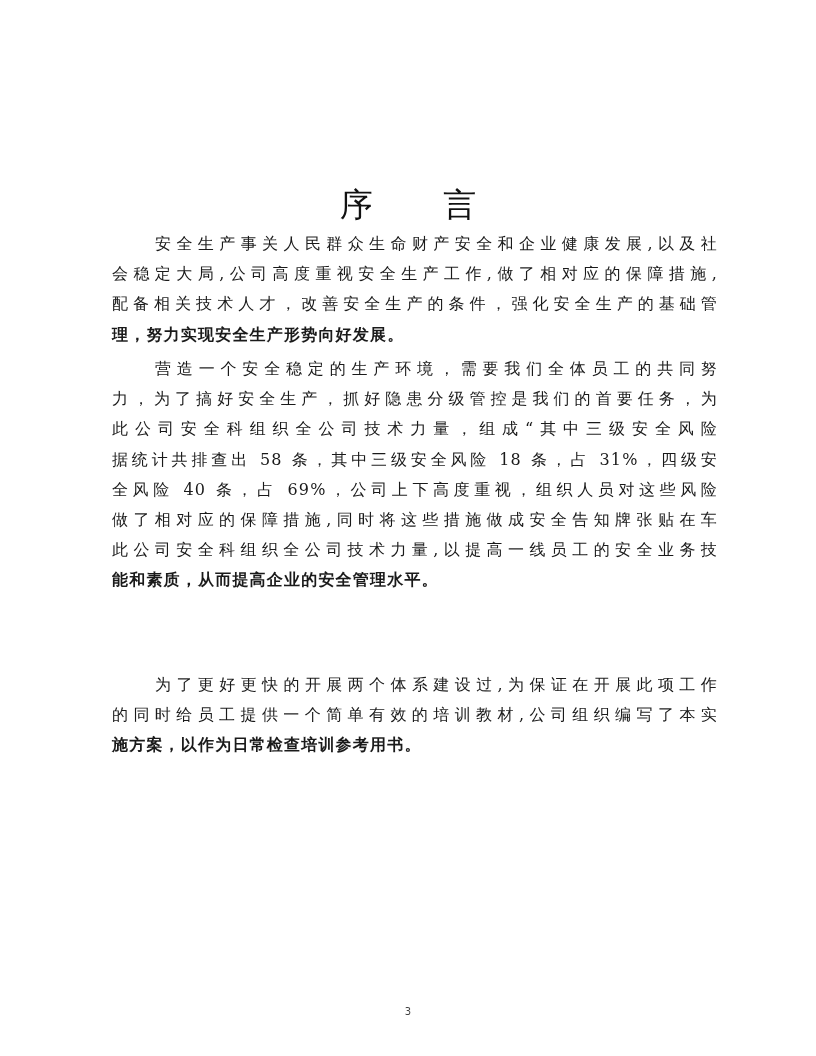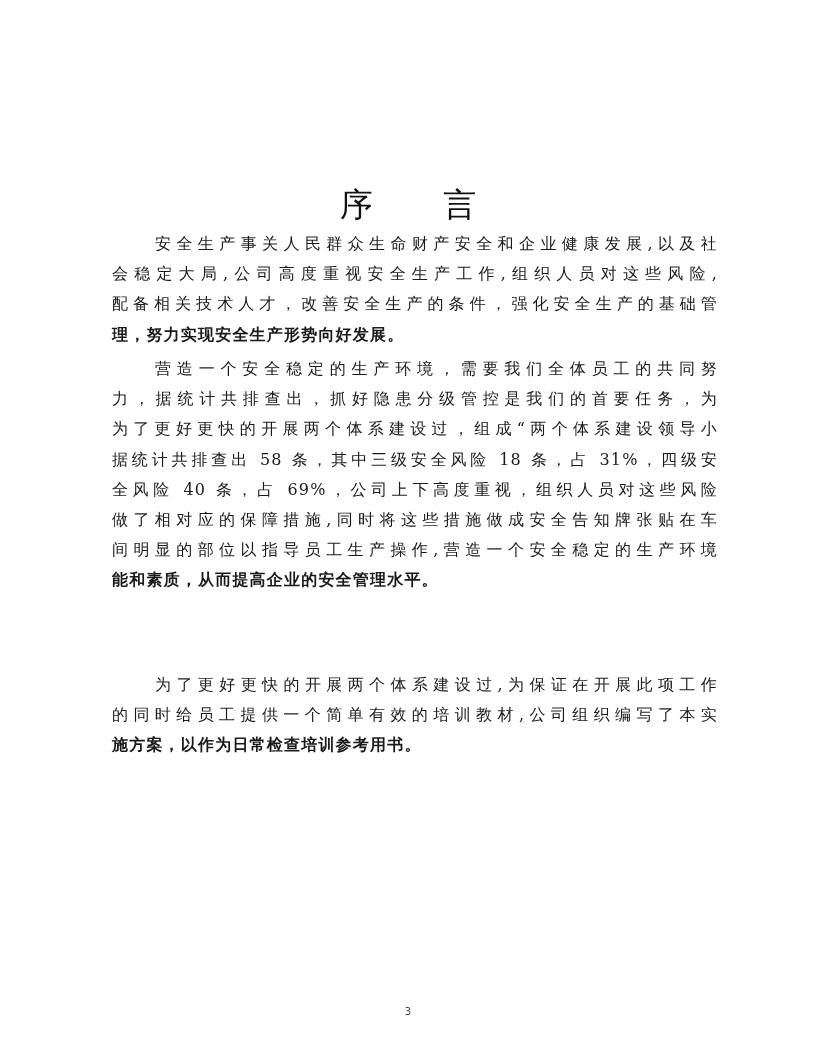--- a/index.html
+++ b/index.html
@@ -17,33 +17,33 @@
                    font-family: "DejaVu Sans", "Liberation Sans", sans-serif; font-size: 10px; color: #444; }
   </style>
 </head>
 <body>
 
 <div class="page">
   <div class="title">序 言</div>
 
   <div class="body-text" style="top:229px;">
     <span class="line indent">安全生产事关人民群众生命财产安全和企业健康发展,以及社</span>
-    <span class="line">会稳定大局,公司高度重视安全生产工作,组织人员对这些风险,</span>
+    <span class="line">会稳定大局,公司高度重视安全生产工作,做了相对应的保障措施,</span>
     <span class="line">配备相关技术人才，改善安全生产的条件，强化安全生产的基础管</span>
     <span class="line last">理，努力实现安全生产形势向好发展。</span>
   </div>
 
   <div class="body-text" style="top:354px;">
     <span class="line indent">营造一个安全稳定的生产环境，需要我们全体员工的共同努</span>
-    <span class="line">力，据统计共排查出，抓好隐患分级管控是我们的首要任务，为</span>
-    <span class="line">为了更好更快的开展两个体系建设过，组成“两个体系建设领导小</span>
+    <span class="line">力，为了搞好安全生产，抓好隐患分级管控是我们的首要任务，为</span>
+    <span class="line">此公司安全科组织全公司技术力量，组成“其中三级安全风险</span>
     <span class="line">据统计共排查出 58 条，其中三级安全风险 18 条，占 31%，四级安</span>
     <span class="line">全风险 40 条，占 69%，公司上下高度重视，组织人员对这些风险</span>
     <span class="line">做了相对应的保障措施,同时将这些措施做成安全告知牌张贴在车</span>
-    <span class="line">间明显的部位以指导员工生产操作,营造一个安全稳定的生产环境</span>
+    <span class="line">此公司安全科组织全公司技术力量,以提高一线员工的安全业务技</span>
     <span class="line last">能和素质，从而提高企业的安全管理水平。</span>
   </div>
 
   <div class="body-text" style="top:670px;">
     <span class="line indent">为了更好更快的开展两个体系建设过,为保证在开展此项工作</span>
     <span class="line">的同时给员工提供一个简单有效的培训教材,公司组织编写了本实</span>
     <span class="line last">施方案，以作为日常检查培训参考用书。</span>
   </div>
 
   <div class="page-number">3</div>

